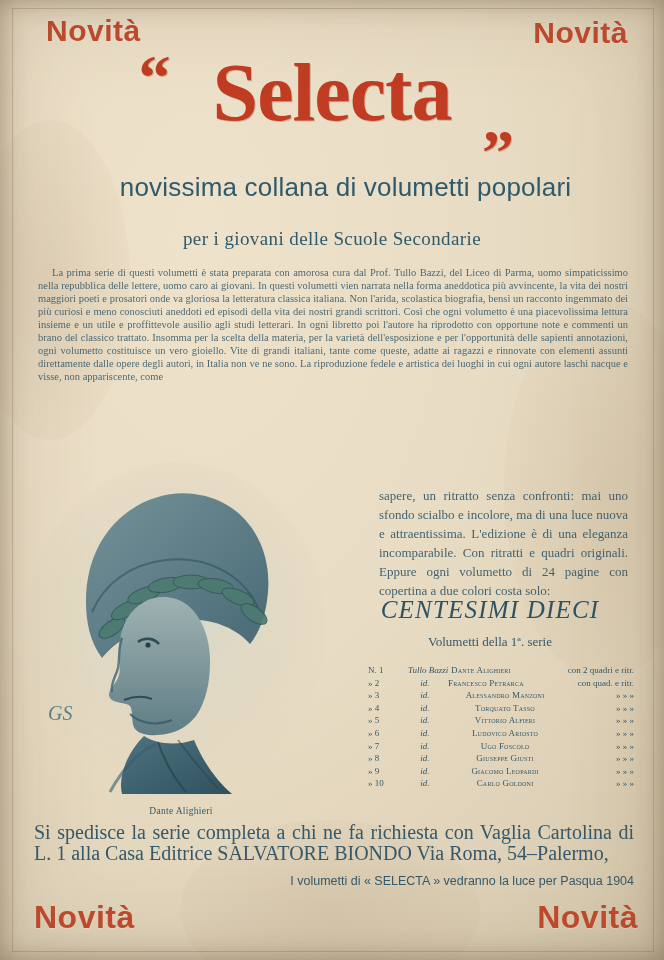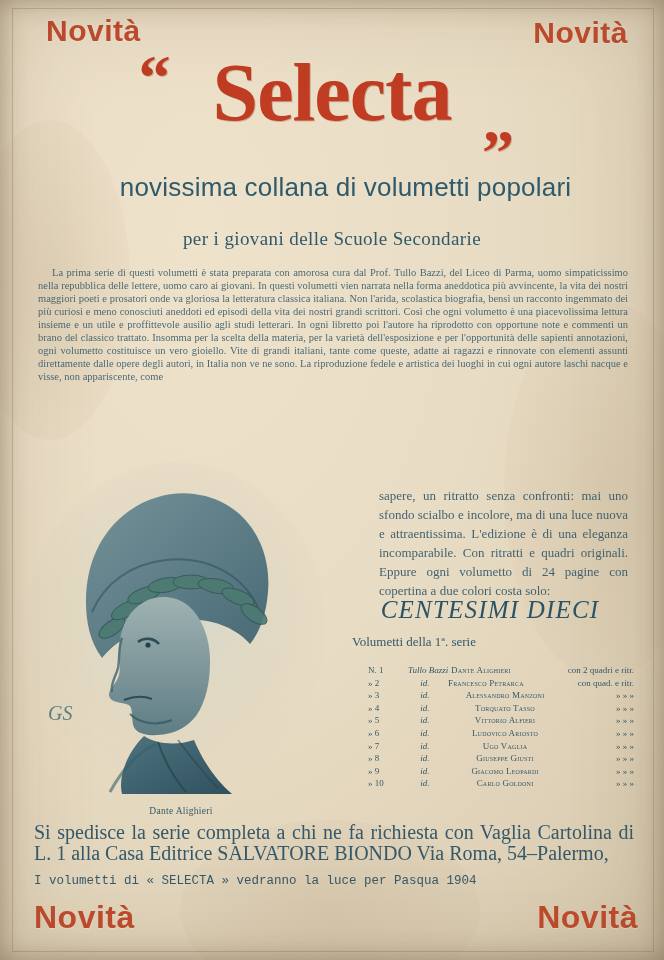--- a/index.html
+++ b/index.html
@@ -151,20 +151,21 @@
     font-size: 25px;
     letter-spacing: 1.2px;
     font-style: italic;
   }
 
   .serie-head {
     position: absolute;
     left: 352px;
     right: 36px;
     top: 634px;
+    text-align: center;
     color: #35596a;
     font-family: "Liberation Serif", serif;
     font-size: 13px;
   }
 
   .vol-list {
     position: absolute;
     left: 368px;
     right: 30px;
     top: 664px;
@@ -217,23 +218,23 @@
     font-family: "Liberation Serif", serif;
     font-size: 20px;
     line-height: 21px;
     text-align: justify;
   }
   .footer2 {
     position: absolute;
     left: 34px;
     right: 30px;
     top: 874px;
-    text-align: left;
-    color: #35596a;
-    font-family: Liberation Mono, monospace;
+    text-align: right;
+    color: #35596a;
+    font-family: Liberation Sans, sans-serif;
     font-size: 12.5px;
   }
 
   .watermark {
     position: absolute;
     left: 0; right: 0;
     top: 455px;
     text-align: center;
     font-family: "Liberation Sans", sans-serif;
     font-size: 40px;
@@ -321,21 +322,21 @@
     </div>
     <div class="vol-row">
       <span class="vol-n">» 6</span>
       <span class="vol-id">id.</span>
       <span class="vol-name">Ludovico Ariosto</span>
       <span class="vol-extra">»   »   »</span>
     </div>
     <div class="vol-row">
       <span class="vol-n">» 7</span>
       <span class="vol-id">id.</span>
-      <span class="vol-name">Ugo Vaglia</span>
+      <span class="vol-name">Ugo Foscolo</span>
       <span class="vol-extra">»   »   »</span>
     </div>
     <div class="vol-row">
       <span class="vol-n">» 8</span>
       <span class="vol-id">id.</span>
       <span class="vol-name">Giuseppe Giusti</span>
       <span class="vol-extra">»   »   »</span>
     </div>
     <div class="vol-row">
       <span class="vol-n">» 9</span>

